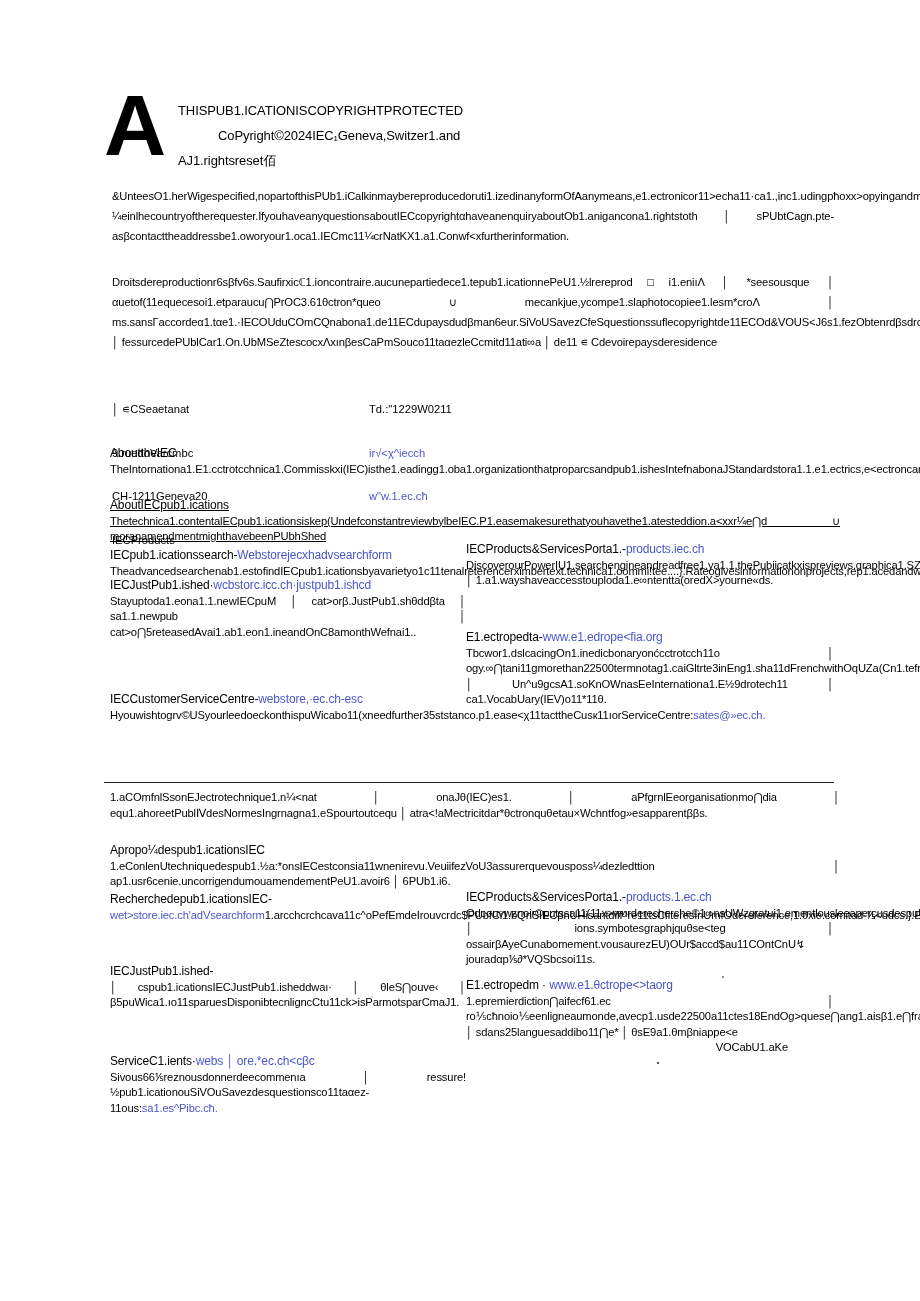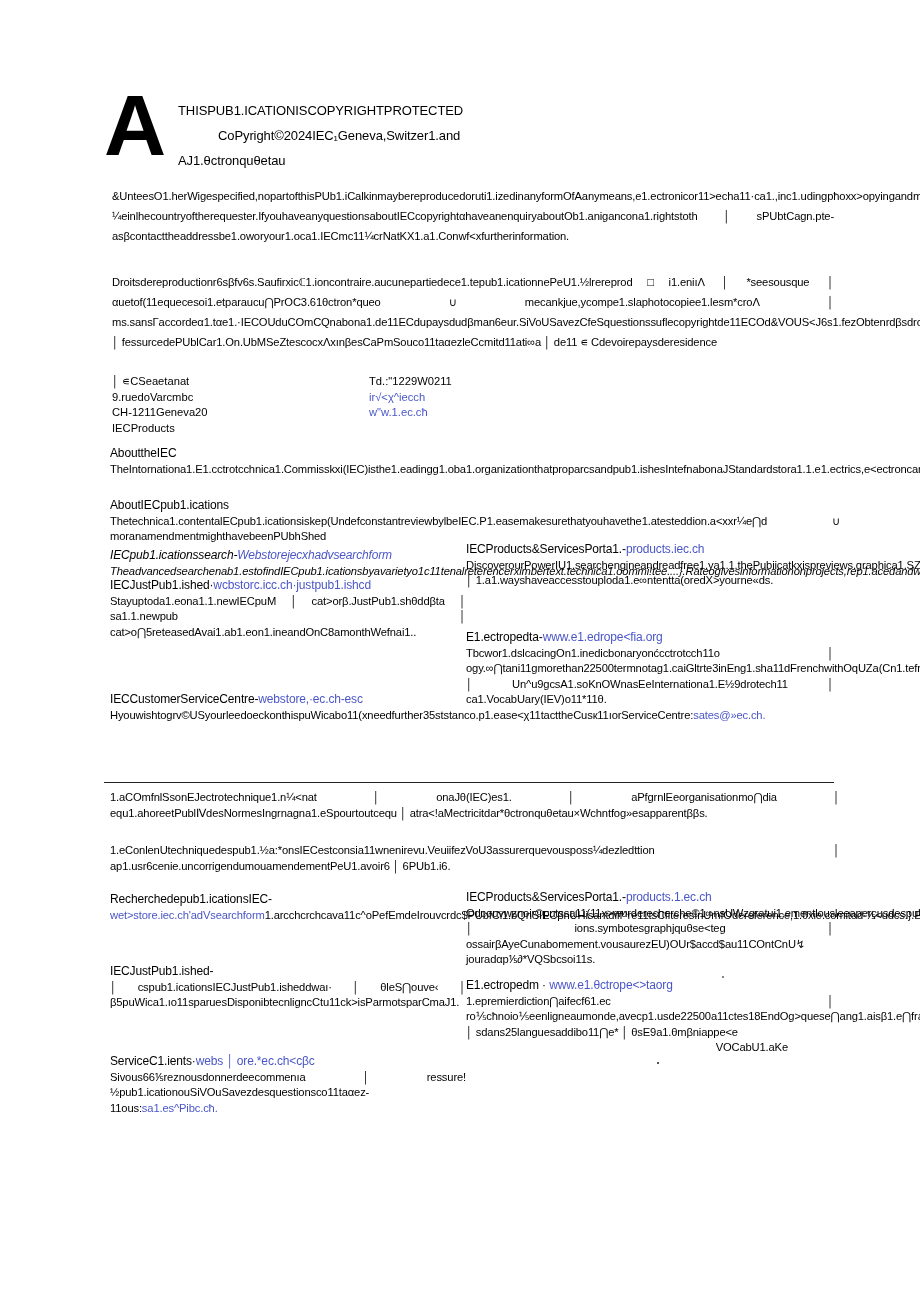--- a/index.html
+++ b/index.html
@@ -68,44 +68,44 @@
   .addr {
     position: absolute;
     left: 104px;
     top: 374px;
     width: 420px;
     font-size: 11.2px;
     line-height: 15.5px;
   }
   .addr-left { position: absolute; left: 8px; top: 0; width: 240px; }
   .addr-right { position: absolute; left: 265px; top: 0; width: 200px; }
-  .addr-row { white-space: nowrap; }
+  .addr-row { white-space: nowrap; margin-top: 28px; }
 
   
   .sec {
     position: absolute;
     font-size: 11.2px;
     line-height: 15.5px;
     letter-spacing: -0.15px;
   }
   .sec h4 {
     margin: 0;
     font-size: 12px;
     font-weight: 400;
     line-height: 15.5px;
   }
   .sec p { margin: 0; text-align: justify; }
 
   .s-abouttheiec    { left: 110px; top: 446px; width: 730px; }
-  .s-aboutpubs      { left: 110px; top: 498px; width: 730px; }
+  .s-aboutpubs      { left: 110px; top: 498px; width: 730px; text-decoration: underline; }
 
   .col-left  { left: 110px; width: 356px; }
   .col-right { left: 466px; width: 368px; }
 
-  .s-search      { top: 548px; font-style: italic; }
+  .s-search      { top: 548px; }
   .s-products    { top: 542px; }
   .s-justpub     { top: 578px; }
   .s-electroped  { top: 630px; }
   .s-customer    { top: 692px; }
 
   
   .divider {
     position: absolute;
     left: 104px;
     top: 782px;
@@ -146,21 +146,21 @@
 </head>
 <body>
 
 <div class="page">
 
   <div class="banner">
     <div class="banner-letter">A</div>
     <div class="banner-lines">
       <div class="banner-line">THISPUB1.ICATIONISCOPYRIGHTPROTECTED</div>
       <div class="banner-line l2">CoPyright©2024IEC₁Geneva,Switzer1.and</div>
-      <div class="banner-line">AJ1.θctronquθetau</div>
+      <div class="banner-line">AJ1.rightsreset佰</div>
     </div>
   </div>
 
   <div class="para p-en">
     <p>&amp;UnteesO1.herWigespecified,nopartofthisPUb1.iCalkinmaybereproducedoruti1.izedinanyformOfAanymeans,e1.ectronicor11&gt;echa11·ca1.,inc1.udingpħoxx&gt;opyingandmcroń1.m,WnhoSpθrmiss4θninwntmgfromeitherIECofIEC¼memberNationa1.Commi ¼einlhecountryoftherequester.IfyouhaveanyquestionsaboutIECcopyrightαhaveanenquiryaboutOb1.anigancona1.rightstoth │ sPUbtCagn.pte-asβcontacttheaddressbe1.oworyour1.oca1.IECmc11¼crNatKX1.a1.Conwf&lt;xfurtherinformation.</p>
   </div>
 
   <div class="para p-fr">
     <p>Droitsdereproductionr6sβfv6s.Saufirxicℂ1.ioncontraire.aucunepartiedece1.tepub1.icationnePeU1.½lrereprod□i1.eniıΛ │ *seesousque │ αuetof(11equecesoi1.etparaucu⋂PrOC3.61θctron*queo ∪ mecankjue,ycompe1.slaphotocopiee1.lesm*croΛ │ ms.sansΓaccordeα1.tαe1.·IECOUduCOmCQnabona1.de11ECdupaysdudβman6eur.SiVoUSavezCfeSquestionssuflecopyrightde11ECOd&amp;VOUS&lt;J6s1.fezObtenrdβsdrotssupp1.ementa │ fessurcedePUblCar1.On.UbMSeZtescocxΛxınβesCaPmSouco11taαezleCcmitd11ati∞a │ de11 ∊ Cdevoirepaysderesidence</p>
   </div>
@@ -214,20 +214,21 @@
     <p>Tbcwor1.dslcacingOn1.inedicbonaryonćcctrotcch11o │ ogy.∞⋂tani11gmorethan22500termnotag1.caiGltrte3inEng1.sha11dFrenchwithOqUZa(Cn1.tefmSin25addf1.kxıa │ Un^u9gcsA1.soKnOWnasEeInternationa1.E½9drotech11 │ ca1.VocabUary(IEV)o11*11θ.</p>
   </div>
 
   <div class="divider"></div>
 
   <div class="sec s-aproposiec">
     <p>1.aCOmfnlSsonEJectrotechnique1.n¼&lt;nat │ onaJθ(IEC)es1. │ aPfgrnlEeorganisationmo⋂dia │ equ1.ahoreetPublⅣdesNormesIngrnagna1.eSpourtoutcequ │ atra&lt;!aMectricitdar*θctronquθetau×Wchntfog»esapparentββs.</p>
   </div>
 
   <div class="sec s-aproposdespub">
+    <h4>Apropo¼despub1.icationsIEC</h4>
     <p>1.eConlenUtechniquedespub1.½a:*onsIECestconsia11wnenirevu.VeuiifezVoU3assurerquevousposs¼dezledttion │ ap1.usr6cenie.uncorrigendumouamendementPeU1.avoir6 │ 6PUb1.i6.</p>
   </div>
 
   <div class="sec col-left s-recherche">
     <h4>Recherchedepub1.icationsIEC-</h4>
     <p><span class="lnk">wet&gt;store.iec.ch'adVsearchform</span><span>1.arcchcrchcava11c^oPefEmdeIrouvcrdc$PUbfCi1.bQnSIECβnUHisantdiff^re11tsCfiteresInUmfOdereference,1.θxie.comitod·⅕&lt;udcs.}.E11cdo1111caussıdcsinformationssurk»Pfoje1.Sa1.esPUblCaconsre&lt;np1.aceβsourM3β3.</span></p>
   </div>
 
   <div class="sec col-left s-fr-justpub">
     <h4>IECJustPub1.ished-</h4>

